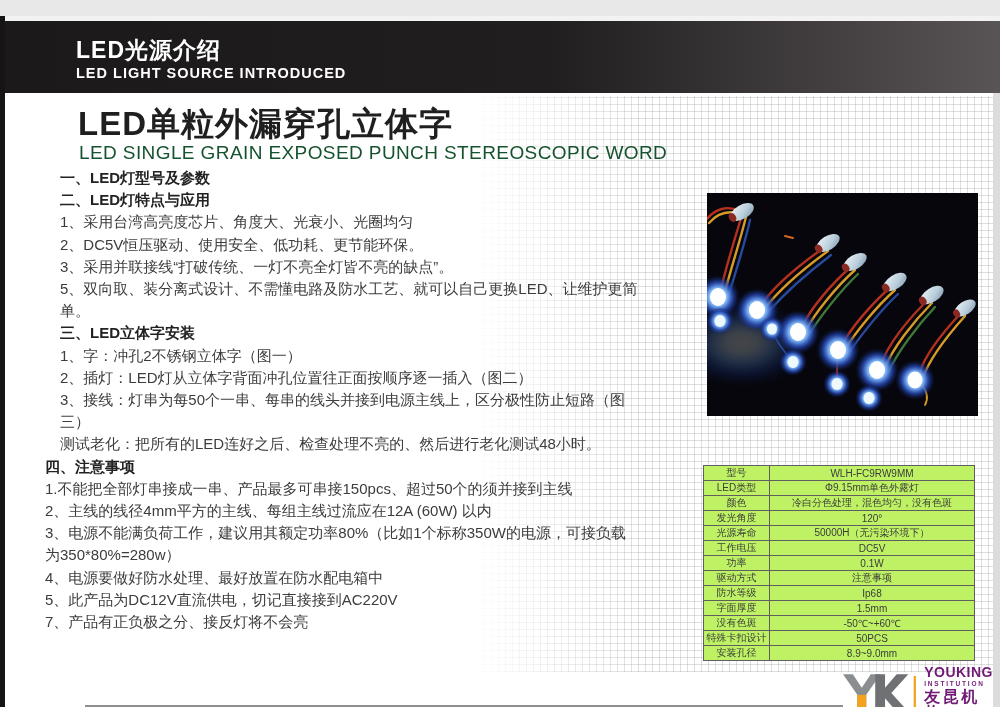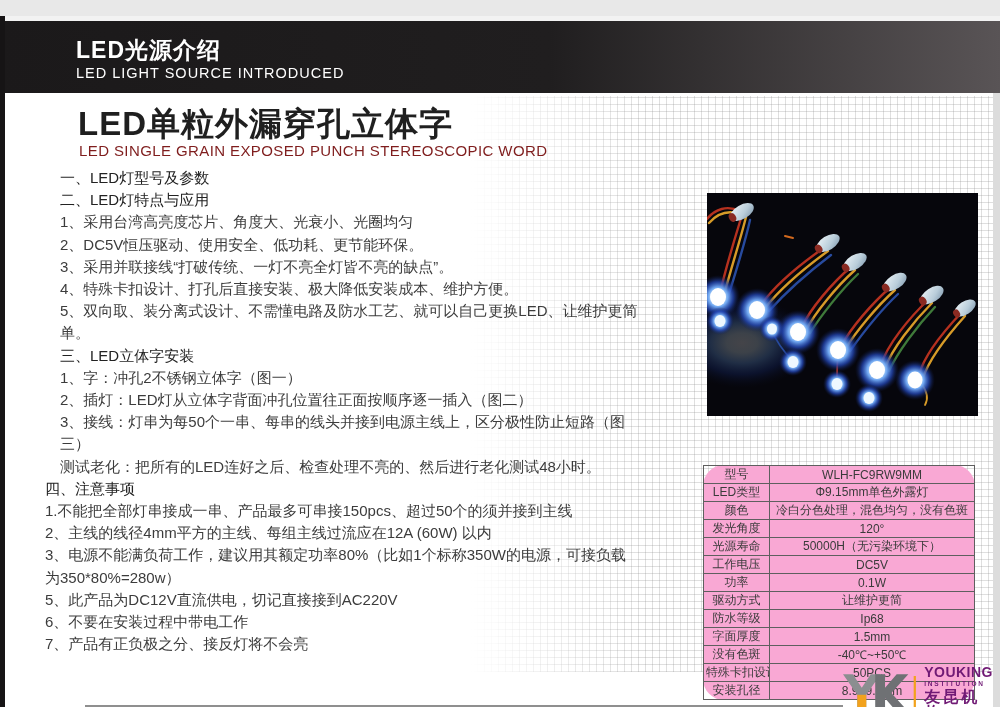--- a/index.html
+++ b/index.html
@@ -15,48 +15,48 @@
   .bottom-strip{position:absolute;left:0;top:698px;width:1000px;height:9px;background:#c7c7c7;}
   .right-edge{position:absolute;left:993px;top:77px;width:7px;height:621px;background:#dcdcdc;}
 
   
   .header{
     position:absolute;left:0;top:5px;width:1000px;height:72px;
     background:linear-gradient(90deg,#1b191a 0%,#201e1f 55%,#595456 100%);
     color:#ffffff;
   }
   .header-title{position:absolute;left:76px;top:14px;font-size:23px;font-weight:bold;letter-spacing:1px;}
-  .header-sub{position:absolute;left:76px;top:44px;font-size:14.5px;font-weight:normal;letter-spacing:1px;}
+  .header-sub{position:absolute;left:76px;top:44px;font-size:14.5px;font-weight:bold;letter-spacing:1px;}
 
   
   .grid-texture{
     position:absolute;left:470px;top:80px;width:524px;height:576px;
     background-image:
       repeating-linear-gradient(0deg, rgba(140,140,140,0.28) 0 1px, transparent 1px 7px),
       repeating-linear-gradient(90deg, rgba(140,140,140,0.28) 0 1px, transparent 1px 7px);
     -webkit-mask-image:linear-gradient(to right, transparent 0%, #000 32%);
     mask-image:linear-gradient(to right, transparent 0%, #000 32%);
   }
 
   
   .main-title{position:absolute;left:78px;top:86px;font-size:33px;font-weight:bold;color:#1f1f1f;letter-spacing:1px;text-align:right;}
-  .main-sub{position:absolute;left:79px;top:126px;font-size:15px;color:#7f1d1d;letter-spacing:0.4px;}
+  .main-sub{position:absolute;left:79px;top:126px;font-size:19px;color:#14532d;letter-spacing:0.4px;}
 
   
   .content{position:absolute;left:45px;top:151px;width:655px;font-size:15px;line-height:22.2px;color:#3c3c3c;}
   .line{white-space:nowrap;padding-left:15px;}
-  .line.bold{font-weight:normal;color:#222222;}
+  .line.bold{font-weight:bold;color:#222222;}
   .line.wide{padding-left:0;}
 
   
   .photo{position:absolute;left:707px;top:177px;width:271px;height:223px;background:#06060c;}
 
   
   .spec{position:absolute;left:703px;top:449px;width:272px;height:180px;border-collapse:collapse;
-        font-size:12px;color:#3b3b3b;table-layout:fixed;background:#f9a8d4;border-radius:21px;}
+        font-size:10px;color:#3b3b3b;table-layout:fixed;background:#bef264;}
   .spec td{border:1px solid #5f5f5f;text-align:center;vertical-align:middle;padding:0 2px;
            overflow:hidden;white-space:nowrap;height:12px;}
   .spec{border:1px solid #434343;}
   .spec td.lbl{width:66px;}
 
   
   .footer-rule{position:absolute;left:85px;top:689px;width:758px;height:2px;background:#8f8f8f;}
   .logo{position:absolute;left:843px;top:656px;width:150px;height:42px;display:flex;align-items:center;}
   .logo-text{margin-left:6px;color:#701a75;line-height:1;}
   .logo-brand{font-size:14px;font-weight:bold;letter-spacing:0.5px;}
@@ -80,36 +80,35 @@
 
   <div class="main-title">LED单粒外漏穿孔立体字</div>
   <div class="main-sub">LED SINGLE GRAIN EXPOSED PUNCH STEREOSCOPIC WORD</div>
 
   <div class="content" id="content-lines">
       <div class="line bold">一、LED灯型号及参数</div>
       <div class="line bold">二、LED灯特点与应用</div>
       <div class="line">1、采用台湾高亮度芯片、角度大、光衰小、光圈均匀</div>
       <div class="line">2、DC5V恒压驱动、使用安全、低功耗、更节能环保。</div>
       <div class="line">3、采用并联接线“打破传统、一灯不亮全灯皆不亮的缺点”。</div>
-      <div class="line">4、特殊卡扣设计、打孔后直接安装、极大降低安装成本、维护方便。</div>
       <div class="line">5、双向取、装分离式设计、不需懂电路及防水工艺、就可以自己更换LED、让维护更简</div>
       <div class="line">单。</div>
       <div class="line bold">三、LED立体字安装</div>
       <div class="line">1、字：冲孔2不锈钢立体字（图一）</div>
       <div class="line">2、插灯：LED灯从立体字背面冲孔位置往正面按顺序逐一插入（图二）</div>
       <div class="line">3、接线：灯串为每50个一串、每串的线头并接到电源主线上，区分极性防止短路（图</div>
       <div class="line">三）</div>
       <div class="line">测试老化：把所有的LED连好之后、检查处理不亮的、然后进行老化测试48小时。</div>
       <div class="line bold wide">四、注意事项</div>
       <div class="line wide">1.不能把全部灯串接成一串、产品最多可串接150pcs、超过50个的须并接到主线</div>
       <div class="line wide">2、主线的线径4mm平方的主线、每组主线过流应在12A (60W) 以内</div>
       <div class="line wide">3、电源不能满负荷工作，建议用其额定功率80%（比如1个标称350W的电源，可接负载</div>
       <div class="line wide">为350*80%=280w）</div>
+      <div class="line wide">4、电源要做好防水处理、最好放置在防水配电箱中</div>
       <div class="line wide">5、此产品为DC12V直流供电，切记直接接到AC220V</div>
-      <div class="line wide">6、不要在安装过程中带电工作</div>
       <div class="line wide">7、产品有正负极之分、接反灯将不会亮</div>
     </div>
 
   <div class="photo">
     <svg width="271" height="223" viewBox="0 0 271 223">
       <defs>
         <radialGradient id="glowG" cx="50%" cy="50%" r="50%">
           <stop offset="0%" stop-color="#ffffff"></stop>
           <stop offset="22%" stop-color="#dff4ff"></stop>
           <stop offset="45%" stop-color="#6fa6f0"></stop>
@@ -236,33 +235,33 @@
         <tr>
           <td class="lbl">工作电压</td>
           <td>DC5V</td>
         </tr>
         <tr>
           <td class="lbl">功率</td>
           <td>0.1W</td>
         </tr>
         <tr>
           <td class="lbl">驱动方式</td>
-          <td>让维护更简</td>
+          <td>注意事项</td>
         </tr>
         <tr>
           <td class="lbl">防水等级</td>
           <td>Ip68</td>
         </tr>
         <tr>
           <td class="lbl">字面厚度</td>
           <td>1.5mm</td>
         </tr>
         <tr>
           <td class="lbl">没有色斑</td>
-          <td>-40℃~+50℃</td>
+          <td>-50℃~+60℃</td>
         </tr>
         <tr>
           <td class="lbl">特殊卡扣设计</td>
           <td>50PCS</td>
         </tr>
         <tr>
           <td class="lbl">安装孔径</td>
           <td>8.9~9.0mm</td>
         </tr>
       </tbody>

